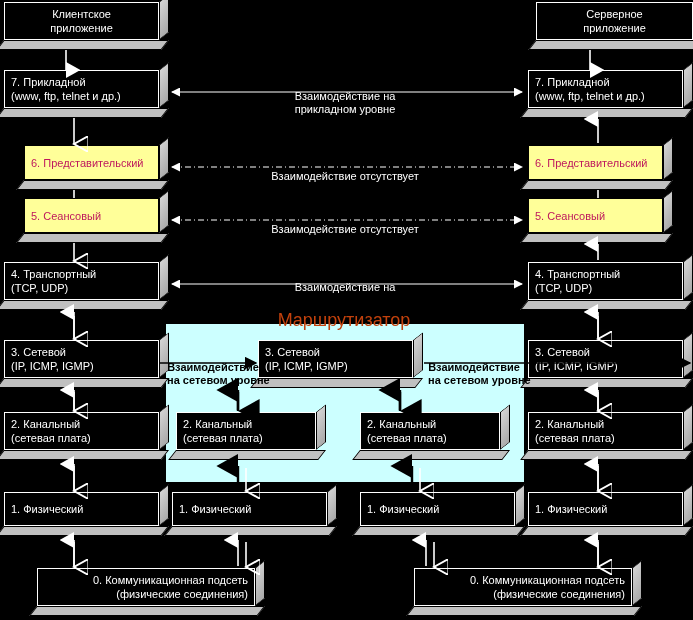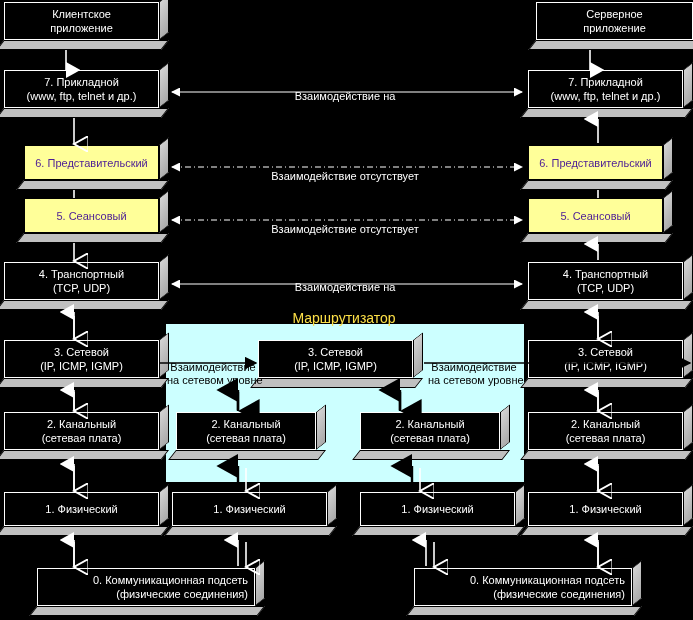--- a/index.html
+++ b/index.html
@@ -7,62 +7,62 @@
     font-family:"Liberation Sans","DejaVu Sans",sans-serif;
     width:693px;height:620px;overflow:hidden;position:relative;
   }
   #stage{position:absolute;left:0;top:0;width:693px;height:620px;background:#000;}
 
   
   .router-panel{
     position:absolute;background:#ccffff;border:1px solid #000;
   }
   .router-title{
-    position:absolute;color:#fde047;font-size:14px;text-align:center;
+    position:absolute;color:#c2410c;font-size:18px;text-align:center;
     white-space:nowrap;
   }
 
   
   .box{position:absolute;box-sizing:border-box;}
   .box .face{
     position:absolute;left:0;top:0;right:10px;bottom:10px;
     border:1px solid #fff;box-sizing:border-box;
     display:flex;flex-direction:column;justify-content:center;
     padding:1px 6px;
   }
   .box.dark .face{background:#000;border-color:#fff;color:#fff;}
-  .box.yellow .face{background:#ffff99;border-color:#000;color:#4c1d95;}
+  .box.yellow .face{background:#ffff99;border-color:#000;color:#be185d;}
   .box .side{
     position:absolute;right:0;top:0;width:10px;bottom:10px;
     background:#c0c0c0;border:1px solid #000;box-sizing:border-box;
     clip-path:polygon(0 0,100% 0,100% 100%,0 100%);
   }
   .box .side::after{
     content:"";position:absolute;left:0;top:0;width:100%;height:100%;
     background:linear-gradient(135deg,#d4d4d4 0%,#a8a8a8 100%);
   }
   .box .bottomface{
     position:absolute;left:0;bottom:0;right:0;height:10px;
     background:#c0c0c0;border:1px solid #000;box-sizing:border-box;
   }
   
   .box .side{transform:skewY(-38deg);transform-origin:left top;}
   .box .bottomface{transform:skewX(-38deg);transform-origin:right top;}
 
   .box .line{
     font-size:11px;line-height:14px;white-space:nowrap;
-    text-align:center;
+    text-align:left;
   }
   .box.center .line{text-align:right;}
   .box.titlebox .line{text-align:center;font-size:11px;}
   .hlabel{
     position:absolute;color:#fff;font-size:11px;line-height:13px;
     text-align:center;white-space:nowrap;margin-top:12px;
   }
-  .hlabel.dark-text{color:#000;}
+  .hlabel.dark-text{color:#000;font-weight:bold;}
 
   svg.ov{position:absolute;left:0;top:0;width:693px;height:620px;pointer-events:none;}
 </style>
 </head>
 <body>
 
 <div id="stage">
 
   <div class="router-panel" style="left:165px;top:323px;width:358px;height:158px;"></div>
   <div class="router-title" style="left:165px;top:310px;width:358px;">Маршрутизатор</div>
@@ -261,20 +261,21 @@
     <div class="side"></div>
     <div class="bottomface"></div>
     <div class="face">
       <div class="line">0. Коммуникационная подсеть</div>
       <div class="line">(физические соединения)</div>
     </div>
   </div>
 
   <div class="hlabel" style="left:250px;top:78px;width:190px;">
     <div>Взаимодействие на</div>
+    <div>прикладном уровне</div>
   </div>
 
   <div class="hlabel" style="left:250px;top:158px;width:190px;">
     <div>Взаимодействие отсутствует</div>
   </div>
 
   <div class="hlabel" style="left:250px;top:211px;width:190px;">
     <div>Взаимодействие отсутствует</div>
   </div>
 

